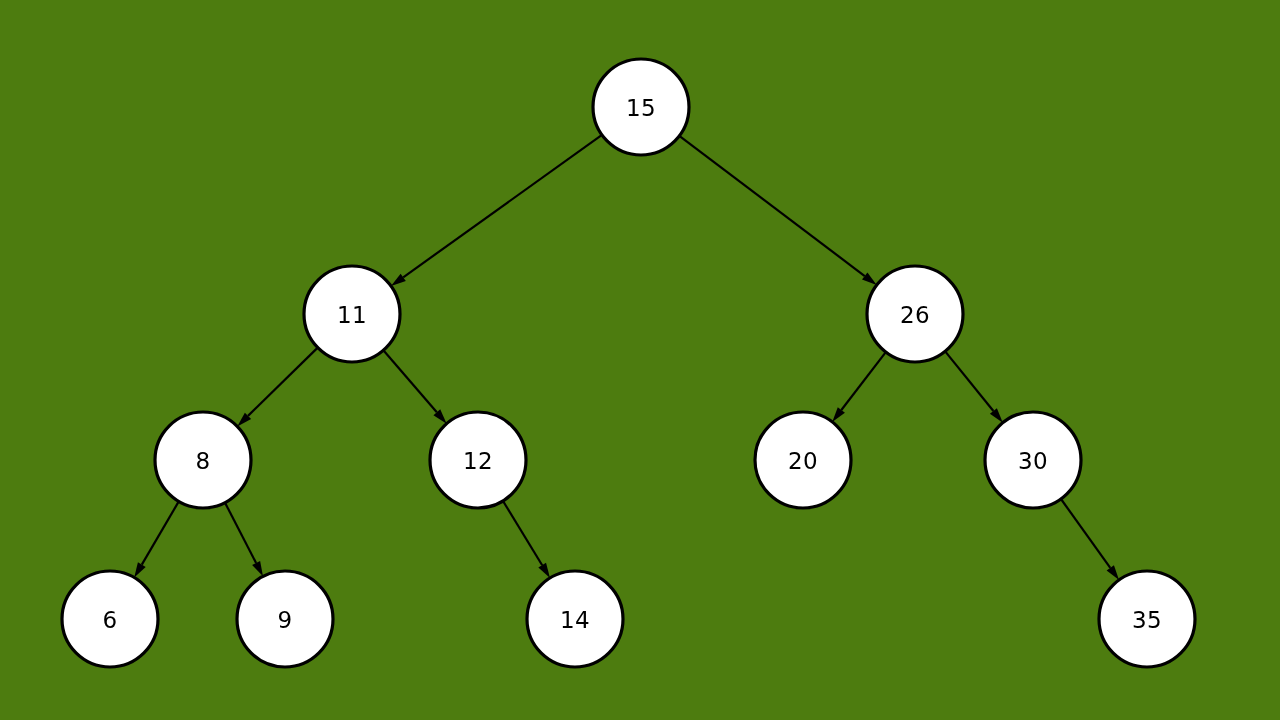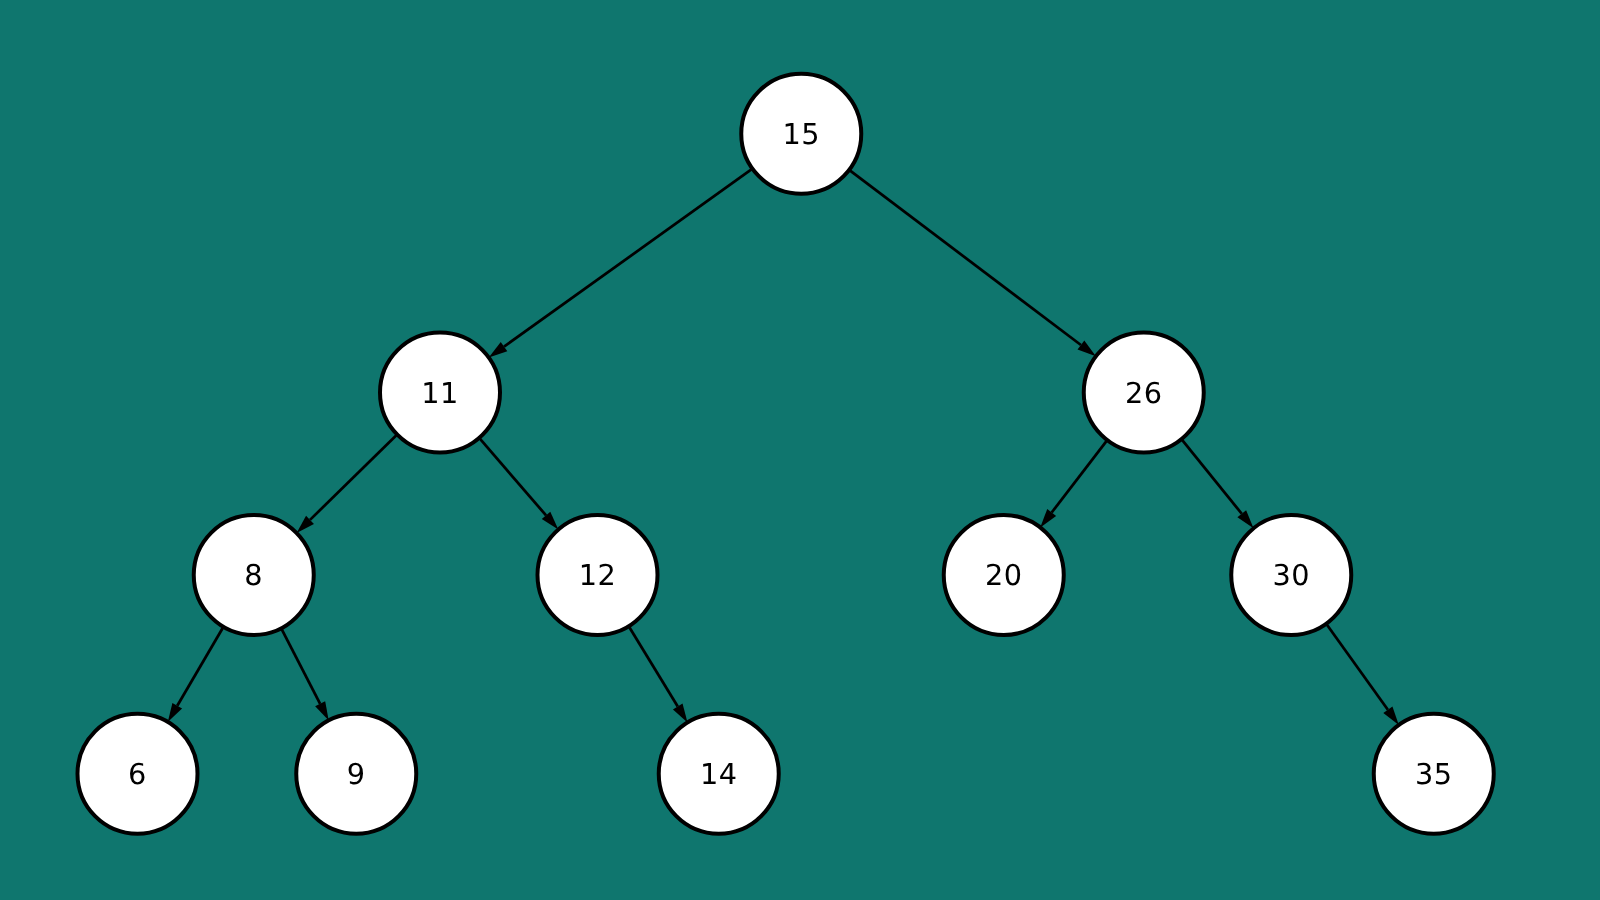--- a/index.html
+++ b/index.html
@@ -4,21 +4,21 @@
 <style>
   html, body {
     margin: 0;
     padding: 0;
     background: #ffffff;
   }
   #canvas-root {
     position: relative;
     width: 1280px;
     height: 720px;
-    background: #0f766e;
+    background: #4d7c0f;
     overflow: hidden;
     font-family: "DejaVu Sans", "Liberation Sans", sans-serif;
   }
   #tree-svg {
     position: absolute;
     left: 0;
     top: 0;
     width: 1280px;
     height: 720px;
     display: block;

